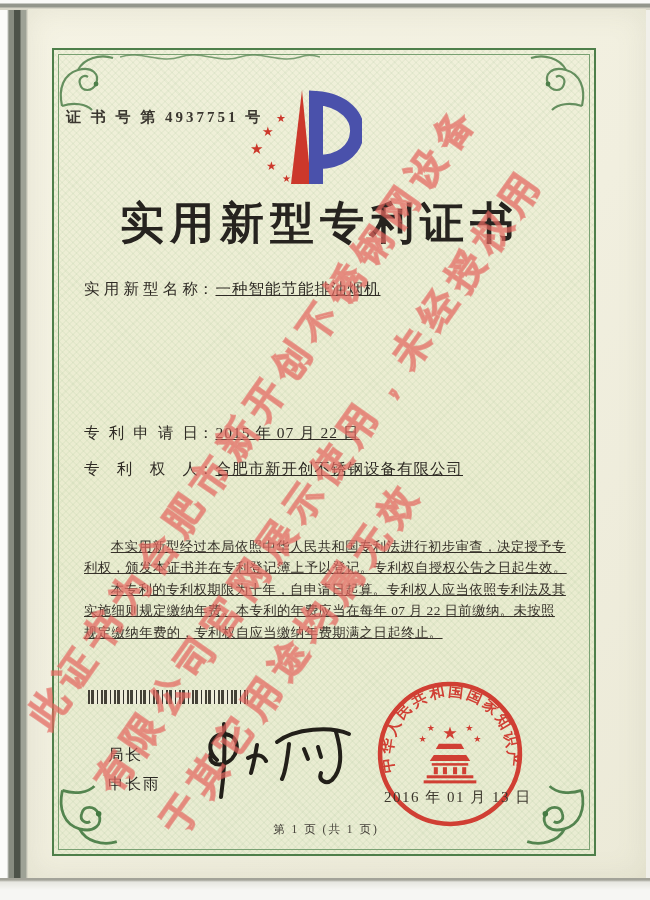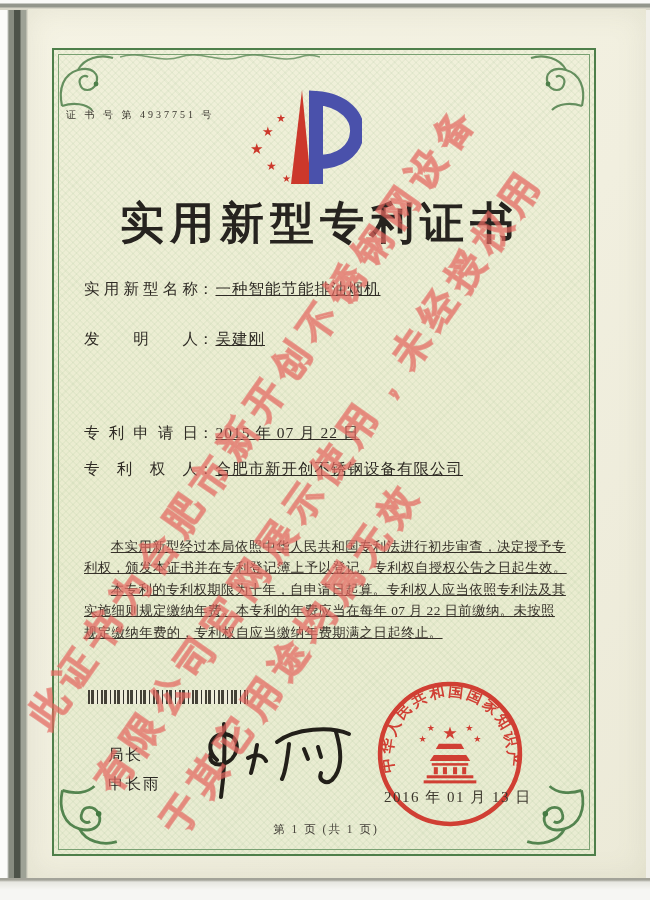--- a/index.html
+++ b/index.html
@@ -17,21 +17,21 @@
   .frame{position:absolute;left:52px;top:48px;width:540px;height:804px;z-index:2;
     border:2px solid #4e7f4a;
     background:
       repeating-linear-gradient(45deg, rgba(120,165,110,.07) 0 1.5px, rgba(0,0,0,0) 1.5px 5px),
       repeating-linear-gradient(-45deg, rgba(120,165,110,.07) 0 1.5px, rgba(0,0,0,0) 1.5px 5px),
       linear-gradient(180deg,#f0f0da,#eaeccf 55%,#e9ecd2);}
   .frame::after{content:"";position:absolute;left:4px;top:4px;right:4px;bottom:4px;
     border:1px solid #79a172;pointer-events:none;}
   .corner{position:absolute;z-index:3;}
   .content{position:absolute;inset:0;z-index:4;}
-  .cert-no{position:absolute;left:66px;top:108px;font-size:10px;letter-spacing:3px;color:#3a362f;}
+  .cert-no{position:absolute;left:66px;top:108px;font-size:15px;letter-spacing:3px;color:#3a362f;font-weight:bold;}
   .logo{position:absolute;left:238px;top:84px;}
   .title{position:absolute;left:0;right:10px;top:194px;text-align:center;
     font-size:44px;font-weight:700;letter-spacing:6px;color:#26231f;}
   .frow{position:absolute;left:84px;font-size:15.5px;color:#2f2b25;white-space:nowrap;}
   .flabel{display:inline-block;width:114px;text-align:justify;text-align-last:justify;font-weight:500;vertical-align:bottom;}
   .fcolon{display:inline-block;margin-right:2px;}
   .fvalue{letter-spacing:1px;text-decoration:underline;}
   .paras{position:absolute;left:84px;top:536px;width:484px;color:#37322a;}
   .paras p{margin:0;font-size:13.4px;line-height:1.6;text-indent:2em;letter-spacing:.4px;text-decoration:underline;}
   .barcode{position:absolute;left:88px;top:690px;width:160px;height:14px;opacity:.85;
@@ -111,23 +111,20 @@
         <text x="28" y="86" font-size="12">★</text>
         <text x="44" y="98" font-size="10">★</text>
       </g>
     </svg>
 
     <div class="title">实用新型专利证书</div>
 
     <div class="frow" style="top:279px;">
       <span class="flabel">实用新型名称</span><span class="fcolon">：</span><span class="fvalue">一种智能节能排油烟机</span>
     </div>
-    <div class="frow" style="top:329px;">
-      <span class="flabel">发明人</span><span class="fcolon">：</span><span class="fvalue">吴建刚</span>
-    </div>
     <div class="frow" style="top:423px;">
       <span class="flabel">专利申请日</span><span class="fcolon">：</span><span class="fvalue">2015 年 07 月 22 日</span>
     </div>
     <div class="frow" style="top:447px;margin-top:12px;">
       <span class="flabel">专利权人</span><span class="fcolon">：</span><span class="fvalue">合肥市新开创不锈钢设备有限公司</span>
     </div>
 
     <div class="paras">
       <p>本实用新型经过本局依照中华人民共和国专利法进行初步审查，决定授予专利权，颁发本证书并在专利登记簿上予以登记。专利权自授权公告之日起生效。</p>
       <p>本专利的专利权期限为十年，自申请日起算。专利权人应当依照专利法及其实施细则规定缴纳年费。本专利的年费应当在每年 07 月 22 日前缴纳。未按照规定缴纳年费的，专利权自应当缴纳年费期满之日起终止。</p>

